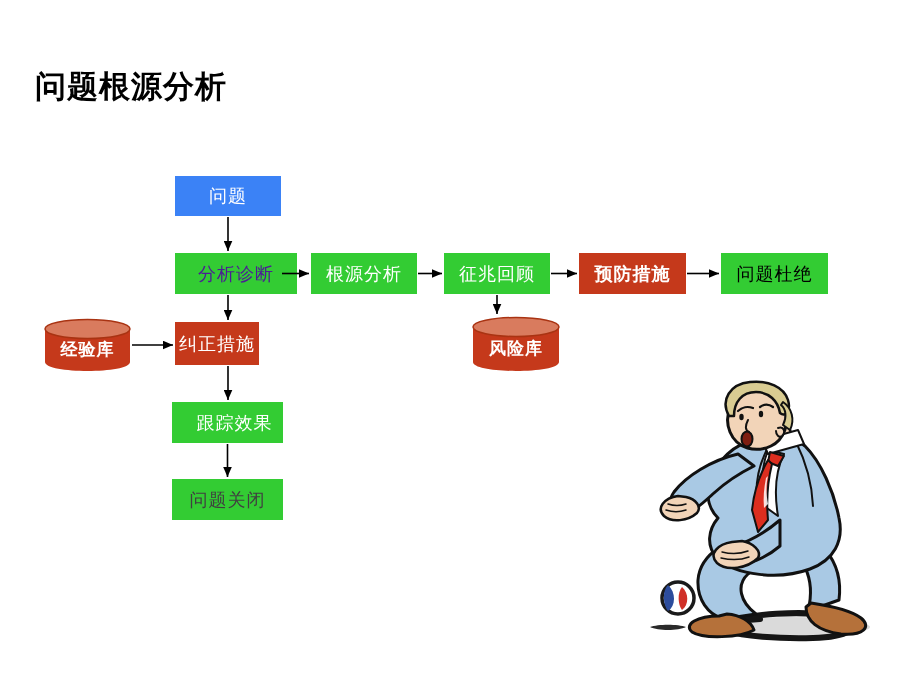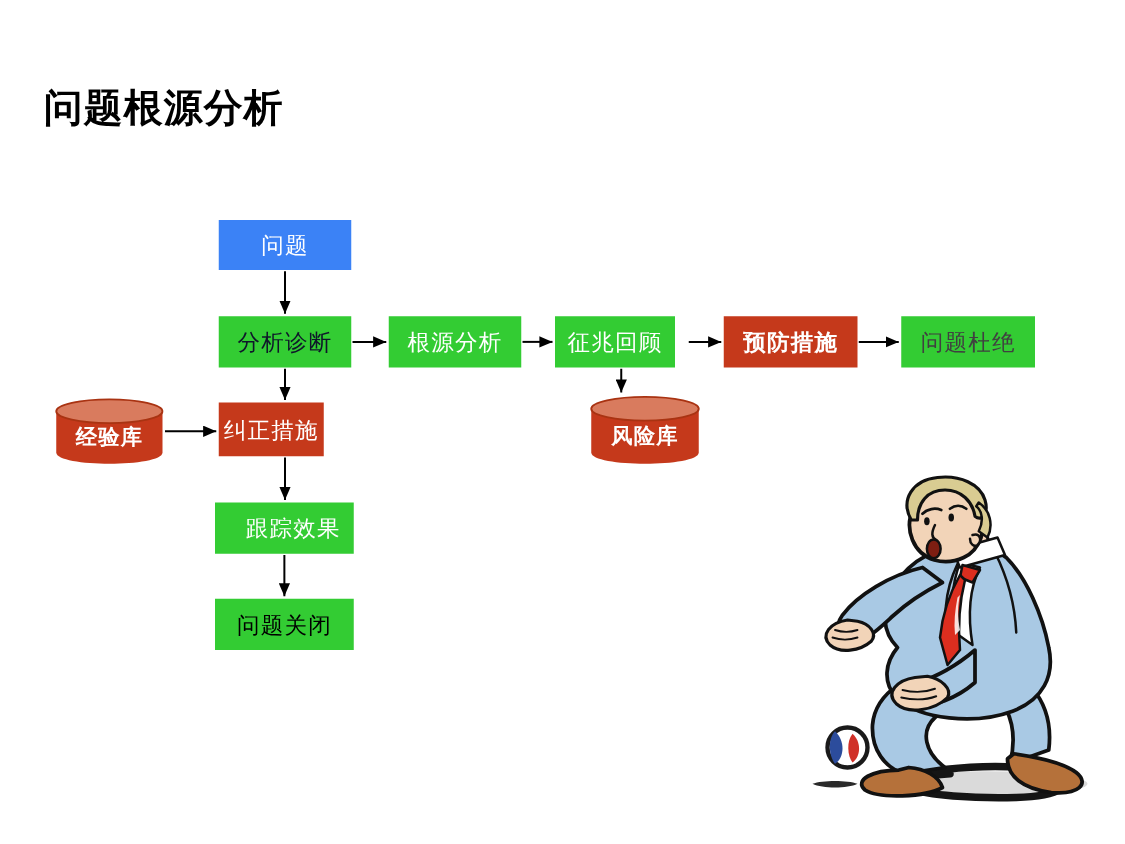--- a/index.html
+++ b/index.html
@@ -29,33 +29,33 @@
 <body>
 
 <div id="slide">
 
   <div id="slide-title">问题根源分析</div>
 
   <div id="node-layer">
       <div class="node box" style="left: 175px; top: 176px; width: 106px; height: 40px; background: #3b82f6; color: rgb(255, 255, 255);">
         <span class="box-label">问题</span>
       </div>
-      <div class="node box" style="left: 175px; top: 253px; width: 106px; height: 41px; background: rgb(51, 204, 51); color: #0f172a;">
+      <div class="node box" style="left: 175px; top: 253px; width: 122px; height: 41px; background: rgb(51, 204, 51); color: #4c1d95;">
         <span class="box-label">分析诊断</span>
       </div>
       <div class="node box" style="left: 311px; top: 253px; width: 106px; height: 41px; background: rgb(51, 204, 51); color: rgb(255, 255, 255);">
         <span class="box-label">根源分析</span>
       </div>
-      <div class="node box" style="left: 444px; top: 253px; width: 96px; height: 41px; background: rgb(51, 204, 51); color: rgb(255, 255, 255);">
+      <div class="node box" style="left: 444px; top: 253px; width: 106px; height: 41px; background: rgb(51, 204, 51); color: rgb(255, 255, 255);">
         <span class="box-label">征兆回顾</span>
       </div>
       <div class="node box" style="left: 579px; top: 253px; width: 107px; height: 41px; background: rgb(197, 57, 27); color: rgb(255, 255, 255); font-weight: bold;">
         <span class="box-label">预防措施</span>
       </div>
-      <div class="node box" style="left: 721px; top: 253px; width: 107px; height: 41px; background: rgb(51, 204, 51); color: #404040;">
+      <div class="node box" style="left: 721px; top: 253px; width: 107px; height: 41px; background: rgb(51, 204, 51); color: #000000;">
         <span class="box-label">问题杜绝</span>
       </div>
       <div class="node cylinder" style="left: 44px; top: 318px; width: 87px; height: 54px; color: rgb(255, 255, 255);">
         <svg class="cyl-svg" width="87" height="54" viewBox="0 0 87 54" xmlns="http://www.w3.org/2000/svg">
           <path d="M1,11 L1,44 C1,56 86,56 86,44 L86,11 Z" fill="#C5391B"></path>
           <ellipse cx="43.5" cy="11" rx="42.5" ry="9.5" fill="#D97B5E" stroke="#A93312" stroke-width="1.5"></ellipse>
         </svg>
         <span class="cyl-label">经验库</span>
       </div>
       <div class="node box" style="left: 175px; top: 322px; width: 84px; height: 43px; background: rgb(197, 57, 27); color: rgb(255, 255, 255);">
@@ -64,21 +64,21 @@
       <div class="node cylinder" style="left: 472px; top: 316px; width: 88px; height: 56px; color: rgb(255, 255, 255);">
         <svg class="cyl-svg" width="88" height="56" viewBox="0 0 88 56" xmlns="http://www.w3.org/2000/svg">
           <path d="M1,11 L1,46 C1,58 87,58 87,46 L87,11 Z" fill="#C5391B"></path>
           <ellipse cx="44" cy="11" rx="43" ry="9.5" fill="#D97B5E" stroke="#A93312" stroke-width="1.5"></ellipse>
         </svg>
         <span class="cyl-label">风险库</span>
       </div>
       <div class="node box" style="left: 172px; top: 402px; width: 111px; height: 41px; background: rgb(51, 204, 51); color: rgb(255, 255, 255); padding-left: 14px;">
         <span class="box-label">跟踪效果</span>
       </div>
-      <div class="node box" style="left: 172px; top: 479px; width: 111px; height: 41px; background: rgb(51, 204, 51); color: #000000;">
+      <div class="node box" style="left: 172px; top: 479px; width: 111px; height: 41px; background: rgb(51, 204, 51); color: #404040;">
         <span class="box-label">问题关闭</span>
       </div>
     </div>
 
   <svg id="edge-layer" width="900" height="675" viewBox="0 0 900 675" xmlns="http://www.w3.org/2000/svg">
     <defs>
       <marker id="arrowhead" markerUnits="userSpaceOnUse" markerWidth="11" markerHeight="9" refX="10.5" refY="4.5" orient="auto">
         <path d="M0,0 L10.5,4.5 L0,9 Z" fill="#000"></path>
       </marker>
     </defs>

